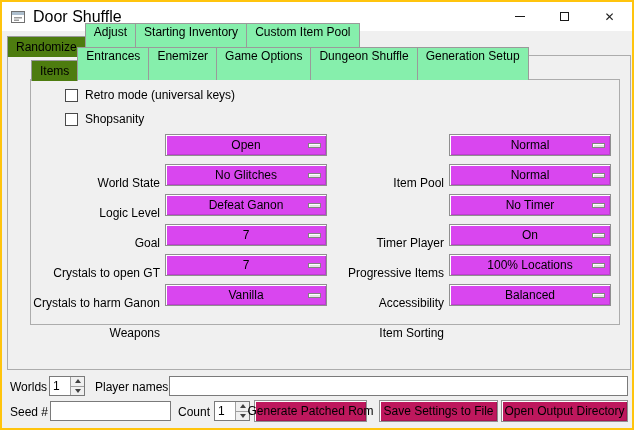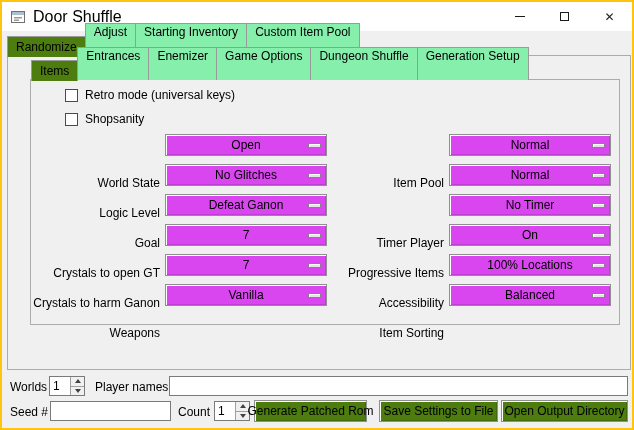--- a/index.html
+++ b/index.html
@@ -106,21 +106,21 @@
   .spin-arrows { width:14px; display:flex; flex-direction:column; border-left:1px solid #a0a0a0; }
   .spin-btn {
     flex:1; background:#f0f0f0;
     display:flex; align-items:center; justify-content:center;
   }
   .spin-btn + .spin-btn { border-top:1px solid #a0a0a0; }
   .arr-up { width:0; height:0; border-left:3px solid transparent; border-right:3px solid transparent; border-bottom:4px solid #404040; }
   .arr-dn { width:0; height:0; border-left:3px solid transparent; border-right:3px solid transparent; border-top:4px solid #404040; }
   .pushbtn {
     position:absolute; height:22px; z-index:4;
-    background:#4d7c0f; border:1px solid #8f8f8f;
+    background:#be185d; border:1px solid #8f8f8f;
     box-shadow: inset 1px 1px 0 #ffffff, inset -1px -1px 0 rgba(0,0,0,0.12);
     display:flex; align-items:center; justify-content:center;
     white-space:nowrap;
   }
 </style>
 </head>
 <body>
 
 <div class="window">
 

